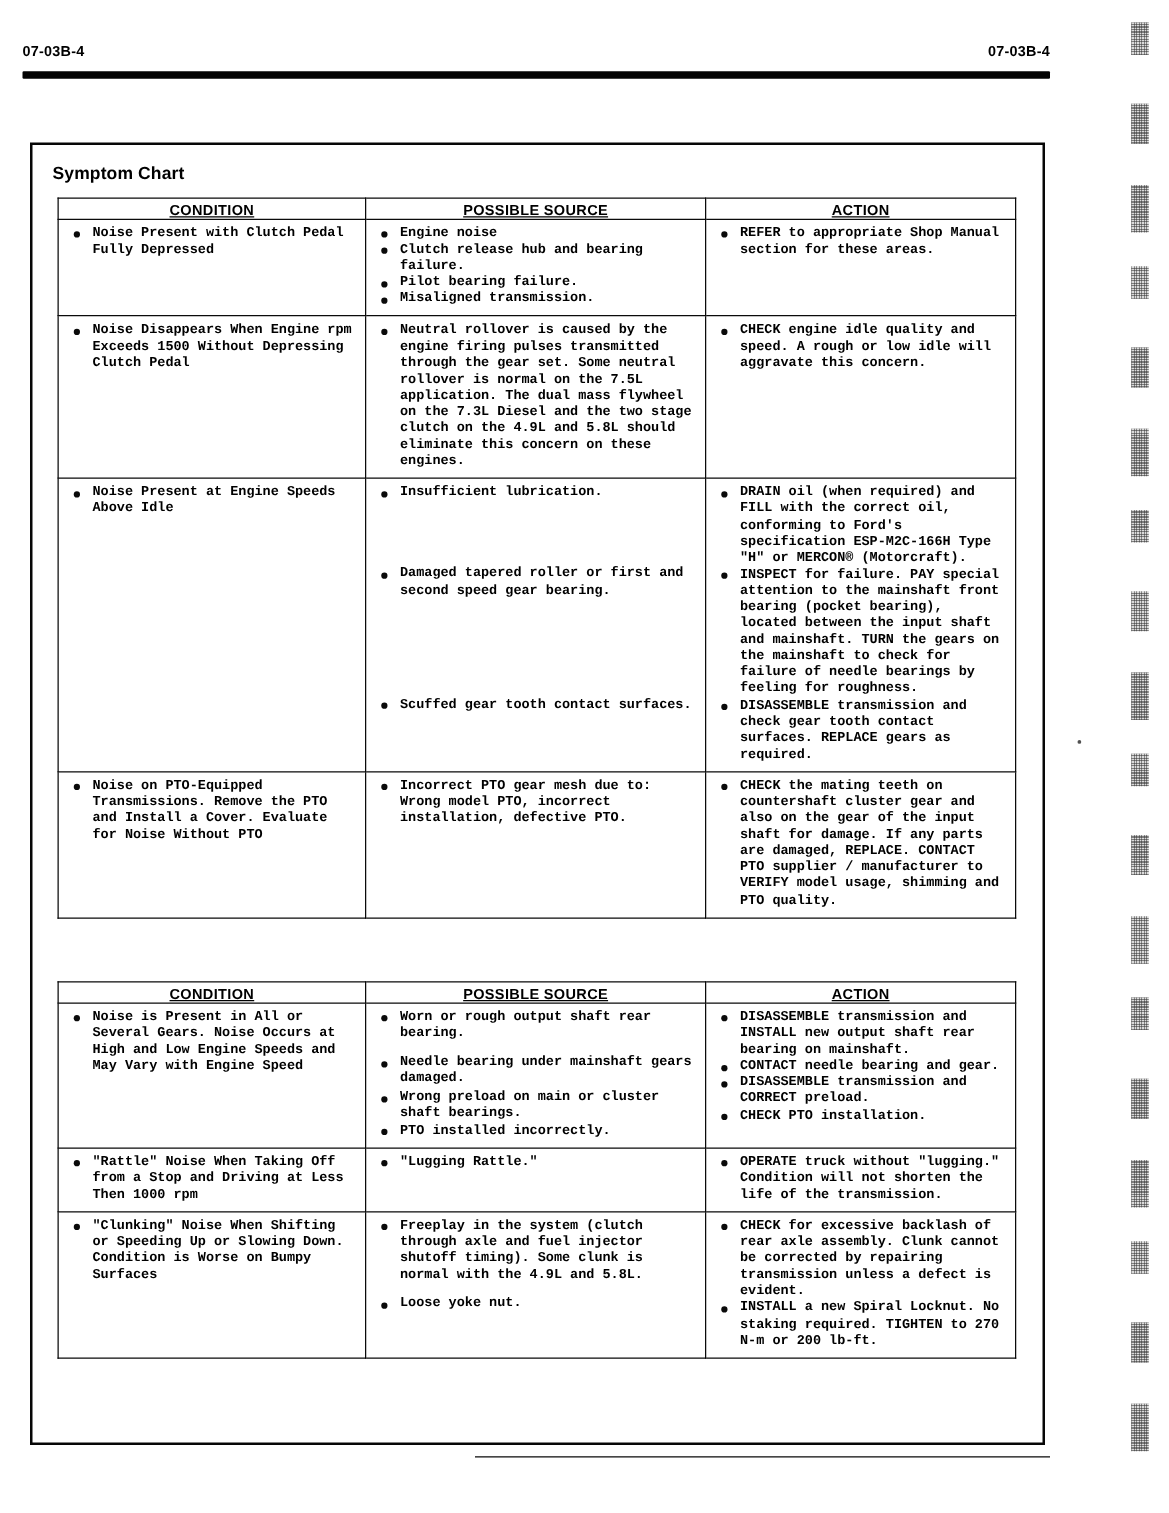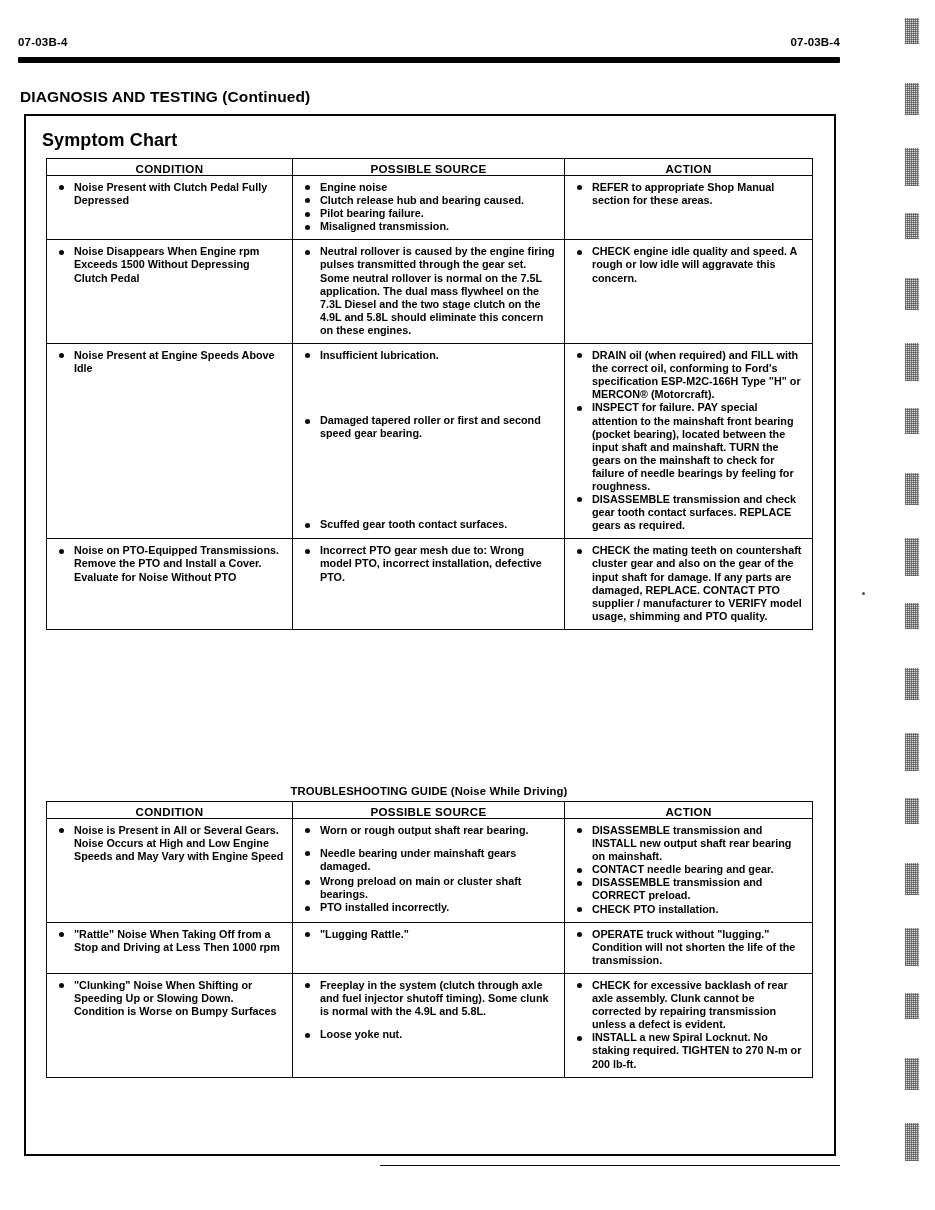--- a/index.html
+++ b/index.html
@@ -67,21 +67,21 @@
     position: absolute;
     left: 24px; top: 114px;
     width: 812px;
     height: 1042px;
     border: 2.5px solid #0d0d0d;
     box-sizing: border-box;
   }
   .chart-heading {
     position: absolute;
     left: 42px; top: 130px;
-    font-size: 18px;
+    font-size: 14px;
     font-weight: bold;
     letter-spacing: 0.1px;
   }
 
   
   .guide {
     position: absolute;
     left: 46px;
     width: 766px;
   }
@@ -103,36 +103,38 @@
     border: 1.2px solid #111;
     vertical-align: top;
     padding: 0;
   }
   table.tg th {
     text-align: center;
     font-size: 11.6px;
     font-weight: bold;
     letter-spacing: 0.3px;
     padding: 3px 0 0 0;
+    text-decoration: underline;
   }
   col.c-cond { width: 246px; }
   col.c-src  { width: 272px; }
   col.c-act  { width: 248px; }
 
   ul.blist {
     list-style: none;
     margin: 0;
     padding: 5px 7px 6px 6px;
   }
   ul.blist > li {
     position: relative;
     padding-left: 21px;
     font-size: 10.8px;
     line-height: 13.1px;
     margin-bottom: 0;
+    font-family: Liberation Mono, monospace;
   }
   ul.blist > li::before {
     content: "";
     position: absolute;
     left: 6px;
     top: 4.4px;
     width: 5px;
     height: 5px;
     background: #111;
     border-radius: 50%;
@@ -193,21 +195,20 @@
 <body>
 
 <div class="page">
 
   <div class="header">
     <div class="hdr-left">07-03B-4</div>
     <div class="hdr-right">07-03B-4</div>
   </div>
   <div class="hdr-rule"></div>
 
-  <div class="section-title">DIAGNOSIS AND TESTING (Continued)</div>
 
   <div class="chart-box"></div>
   <div class="chart-heading">Symptom Chart</div>
 
   <div class="guide" style="top:158px;">
     <table class="tg">
       <colgroup>
           <col class="c-cond">
           <col class="c-src">
           <col class="c-act">
@@ -223,21 +224,21 @@
 
         <tr>
           <td>
             <ul class="blist bold">
               <li>Noise Present with Clutch Pedal Fully Depressed</li>
             </ul>
           </td>
           <td>
             <ul class="blist bold">
               <li>Engine noise</li>
-              <li>Clutch release hub and bearing caused.</li>
+              <li>Clutch release hub and bearing failure.</li>
               <li>Pilot bearing failure.</li>
               <li>Misaligned transmission.</li>
             </ul>
           </td>
           <td>
             <ul class="blist bold">
               <li>REFER to appropriate Shop Manual section for these areas.</li>
             </ul>
           </td>
         </tr>
@@ -299,21 +300,20 @@
             <ul class="blist bold">
               <li>CHECK the mating teeth on countershaft cluster gear and also on the gear of the input shaft for damage. If any parts are damaged, REPLACE. CONTACT PTO supplier / manufacturer to VERIFY model usage, shimming and PTO quality.</li>
             </ul>
           </td>
         </tr>
       </tbody>
     </table>
   </div>
 
   <div class="guide" style="top:785px;">
-    <div class="guide-caption">TROUBLESHOOTING GUIDE (Noise While Driving)</div>
     <table class="tg">
       <colgroup>
           <col class="c-cond">
           <col class="c-src">
           <col class="c-act">
         </colgroup>
       <thead>
         <tr>
           <th>CONDITION</th>
           <th>POSSIBLE SOURCE</th>

